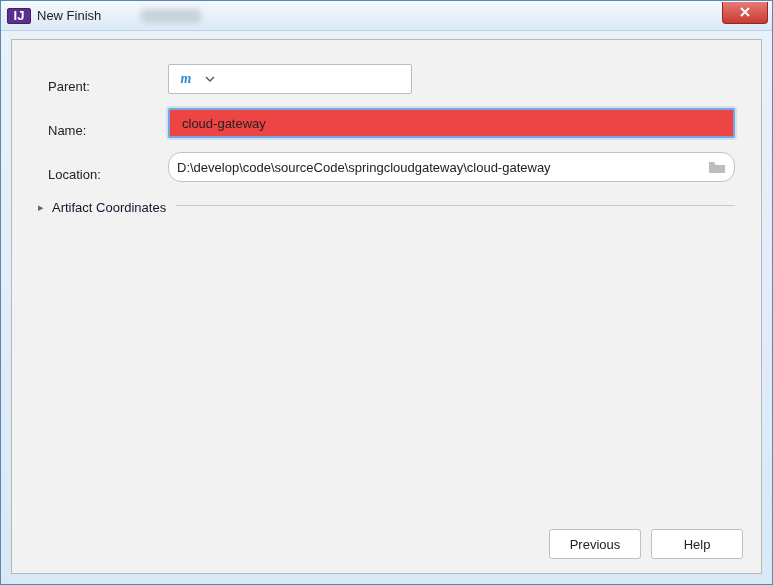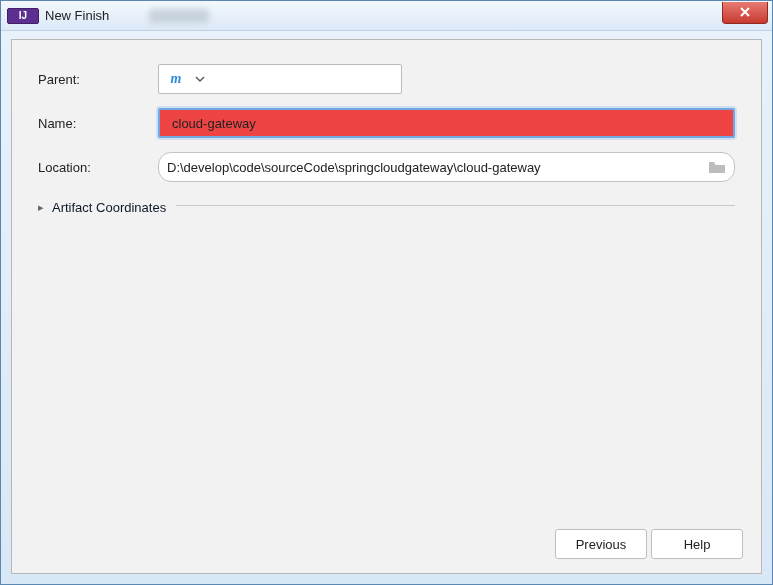--- a/index.html
+++ b/index.html
@@ -14,24 +14,24 @@
     position:relative;
   }
   .titlebar {
     height:30px;
     background: linear-gradient(#f3f8fd, #dce9f7);
     display:flex; align-items:center;
     padding:0 0 0 6px;
     border-bottom:1px solid #bfd3e6;
   }
   .app-icon {
-    width:32px; height:16px; margin-right:6px;
+    width:24px; height:16px; margin-right:6px;
     background:#5b2e8f; border:1px solid #3f1f66;
     display:flex; align-items:center; justify-content:center;
-    color:#fff; font-size:10px; font-weight:bold;
+    color:#fff; font-size:13px; font-weight:bold;
     border-radius:2px;
   }
   .title-text { font-size:13px; color:#222; }
   .title-blur {
     margin-left:40px; width:60px; height:14px;
     background:#b9c5cf; filter:blur(3px); border-radius:4px; opacity:.7;
   }
   .close-btn {
     margin-left:auto;
     width:46px; height:22px;
@@ -46,21 +46,21 @@
   .close-btn svg { width:12px; height:12px; }
 
   .client {
     position:absolute;
     left:10px; right:10px; top:38px; bottom:10px;
     background:#f2f2f2;
     border:1px solid #b8b8b8;
   }
 
   .form-area { padding:24px 26px 0 26px; }
-  .row { display:flex; align-items:center; margin-bottom:14px; }
+  .row { display:flex; align-items:flex-end; margin-bottom:14px;margin-left:10px; }
   .row .lbl { width:120px; color:#222; }
   .row .ctrl { flex:1; }
 
   .combo {
     background:#fff; border:1px solid #bcbcbc;
     height:30px; width:244px;
     display:flex; align-items:center; padding:0 8px;
     position:relative;
     border-radius:2px;
   }
@@ -93,21 +93,21 @@
     display:flex; align-items:center; margin-top:4px; cursor:default;
   }
   .expander .tri { width:14px; color:#666; font-size:11px; }
   .expander .exp-label { color:#0f172a; }
   .exp-line { flex:1; height:1px; background:#c9c9c9; margin-left:10px; }
   .exp-wrap { display:flex; align-items:center; }
 
   .button-bar {
     position:absolute; left:0; right:0; bottom:0;
     height:58px; display:flex; align-items:center; justify-content:flex-end;
-    padding:0 18px; gap:4px;
+    padding:0 18px; gap:10px;
   }
   .btn {
     min-width:92px; height:30px;
     background:#fff; border:1px solid #bfbfbf;
     border-radius:3px; font-size:13px; color:#222;
     display:flex; align-items:center; justify-content:center;
     padding:0 14px;
   }
   .btn.primary {
     background:#3a80d6; border-color:#2f6fc0; color:#fff;

